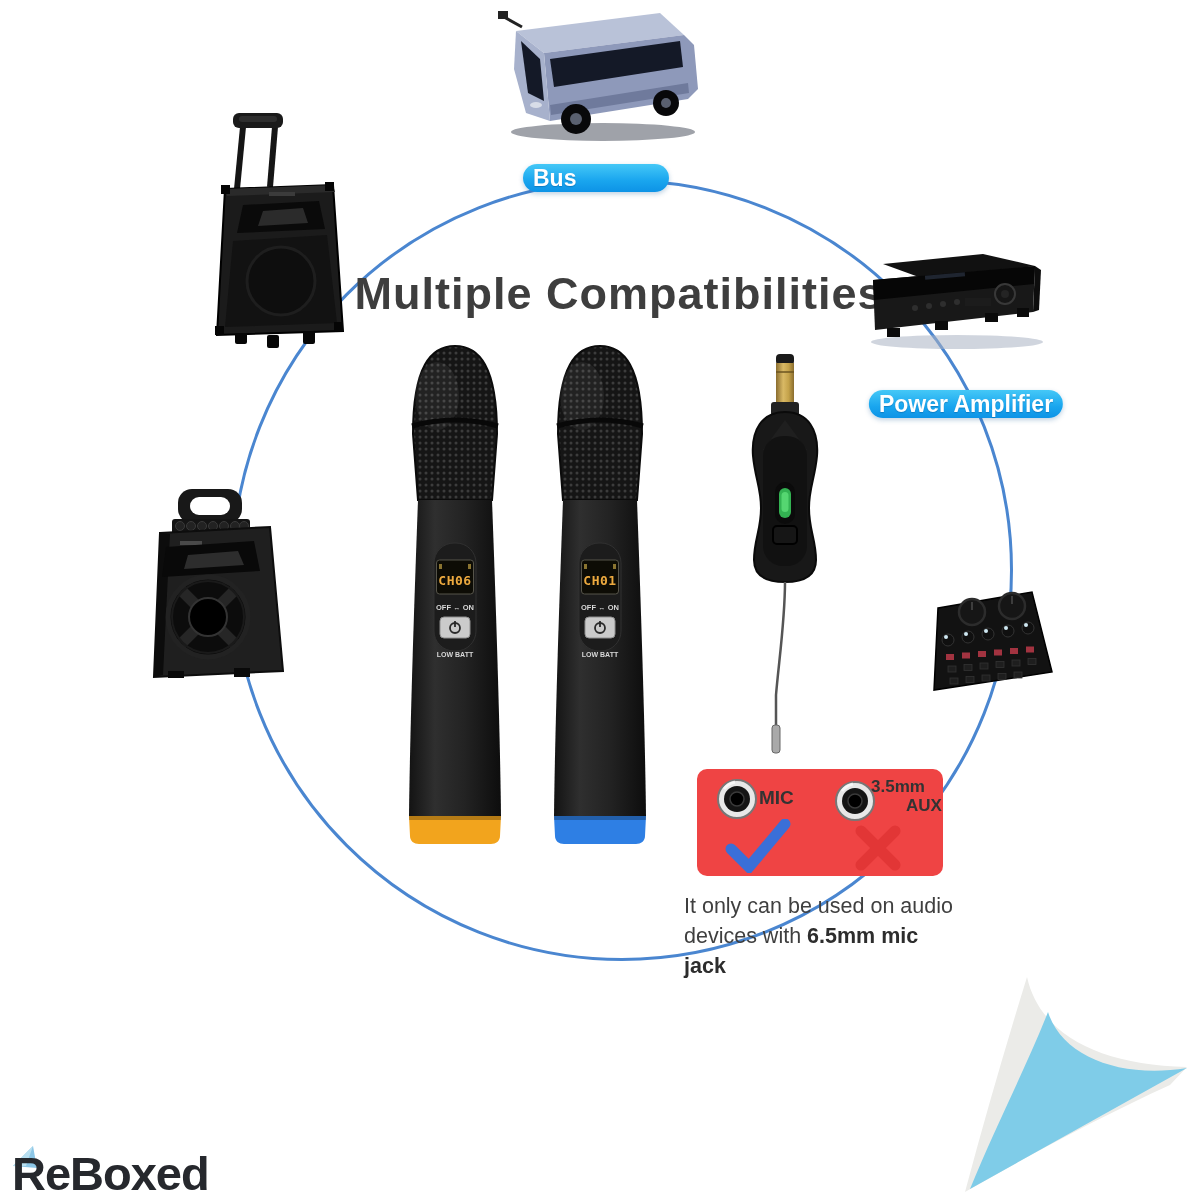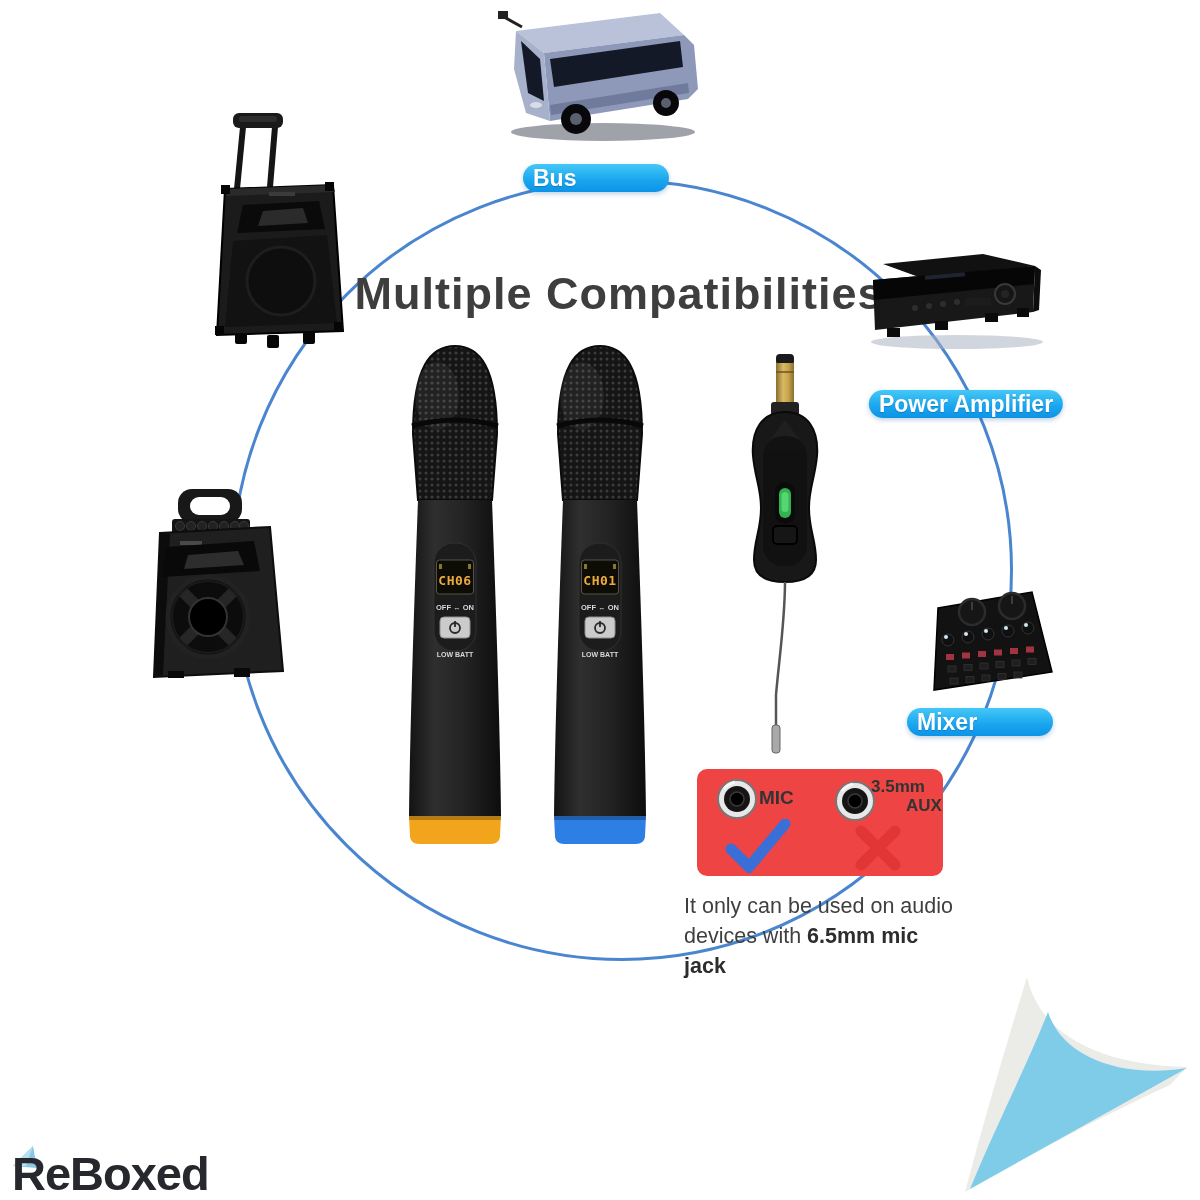--- a/index.html
+++ b/index.html
@@ -166,23 +166,20 @@
     <rect x="50" y="83" width="8" height="6" fill="#1e1e1e" stroke="#333" stroke-width="0.8"></rect>
       <rect x="66" y="81.5" width="8" height="6" fill="#1e1e1e" stroke="#333" stroke-width="0.8"></rect>
     <rect x="82" y="80" width="8" height="6" fill="#1e1e1e" stroke="#333" stroke-width="0.8"></rect>
       <rect x="98" y="78.5" width="8" height="6" fill="#1e1e1e" stroke="#333" stroke-width="0.8"></rect>
     <rect x="20" y="98" width="8" height="6" fill="#1e1e1e" stroke="#333" stroke-width="0.8"></rect>
       <rect x="36" y="96.5" width="8" height="6" fill="#1e1e1e" stroke="#333" stroke-width="0.8"></rect>
     <rect x="52" y="95" width="8" height="6" fill="#1e1e1e" stroke="#333" stroke-width="0.8"></rect>
       <rect x="68" y="93.5" width="8" height="6" fill="#1e1e1e" stroke="#333" stroke-width="0.8"></rect>
     <rect x="84" y="92" width="8" height="6" fill="#1e1e1e" stroke="#333" stroke-width="0.8"></rect>
   </svg>
-  <div class="abs pill pill-mixer">
-    <span>Mixer</span>
-  </div>
 
   <svg class="abs" style="left:399px;top:338px" width="112" height="510" viewBox="0 0 112 510">
     <defs>
       <pattern id="mesh0" width="6" height="6" patternUnits="userSpaceOnUse">
         <rect width="6" height="6" fill="#151515"></rect>
           <circle cx="3" cy="3" r="1.5" fill="#3c3c3c"></circle>
       </pattern>
       <linearGradient id="body0" x1="0" y1="0" x2="1" y2="0">
         <stop offset="0" stop-color="#131313"></stop>
           <stop offset="0.28" stop-color="#2f2f2f"></stop>

